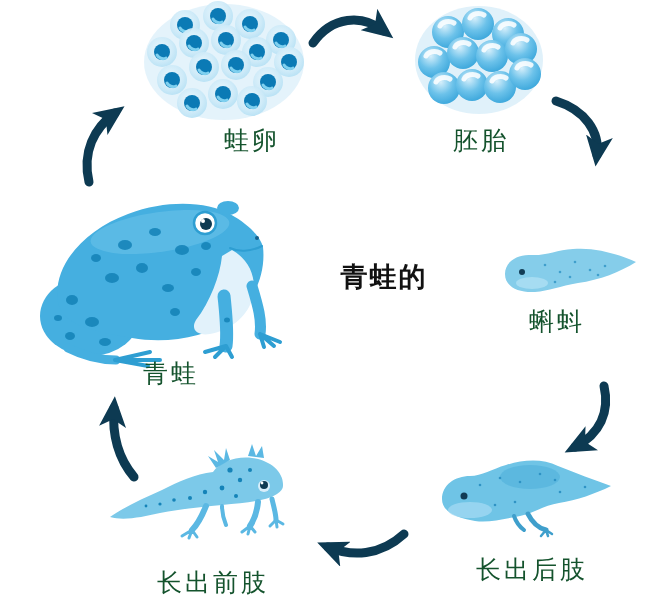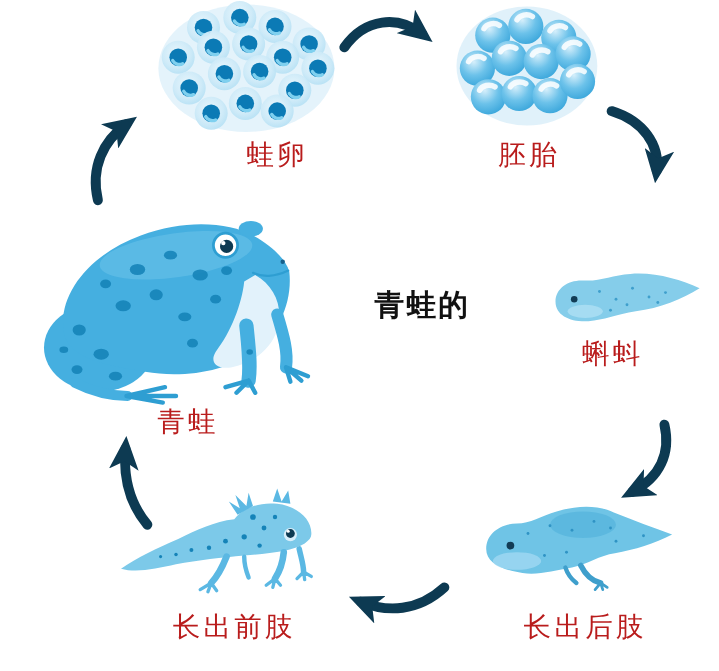--- a/index.html
+++ b/index.html
@@ -2,21 +2,21 @@
 <html><head>
 <meta charset="utf-8">
 <style>
   html,body{margin:0;padding:0;}
   body{width:654px;height:610px;background:#ffffff;position:relative;overflow:hidden;
        font-family:"Liberation Sans","DejaVu Sans",sans-serif;}
   .canvas{position:absolute;inset:0;width:654px;height:610px;}
   svg.art{position:absolute;left:0;top:0;}
   .stage-label{position:absolute;transform:translateX(-50%);
        font-family:"Liberation Serif","DejaVu Serif",serif;
-       font-size:25px;color:#b91c1c;letter-spacing:3px;white-space:nowrap;}
+       font-size:25px;color:#14532d;letter-spacing:3px;white-space:nowrap;}
   .cycle-title{position:absolute;left:384px;top:260px;transform:translateX(-50%);
        text-align:center;font-family:Liberation Sans, sans-serif;
        font-weight:700;font-size:27px;line-height:34px;color:#111111;
        letter-spacing:2px;white-space:nowrap;}
 </style>
 </head>
 <body>
 
 <div class="canvas">
 
@@ -218,15 +218,15 @@
   </svg>
 
   <div class="cycle-title">
     <div>青蛙的</div>
   </div>
 
   <div class="stage-label" style="left:252px;top:124px">蛙卵</div>
   <div class="stage-label" style="left:481px;top:124px">胚胎</div>
   <div class="stage-label" style="left:557px;top:305px">蝌蚪</div>
   <div class="stage-label" style="left:532px;top:553px">长出后肢</div>
-  <div class="stage-label" style="left:213px;top:553px">长出前肢</div>
-  <div class="stage-label" style="left:171px;top:367px">青蛙</div>
+  <div class="stage-label" style="left:213px;top:566px">长出前肢</div>
+  <div class="stage-label" style="left:171px;top:357px">青蛙</div>
 </div>
 
 </body></html>

